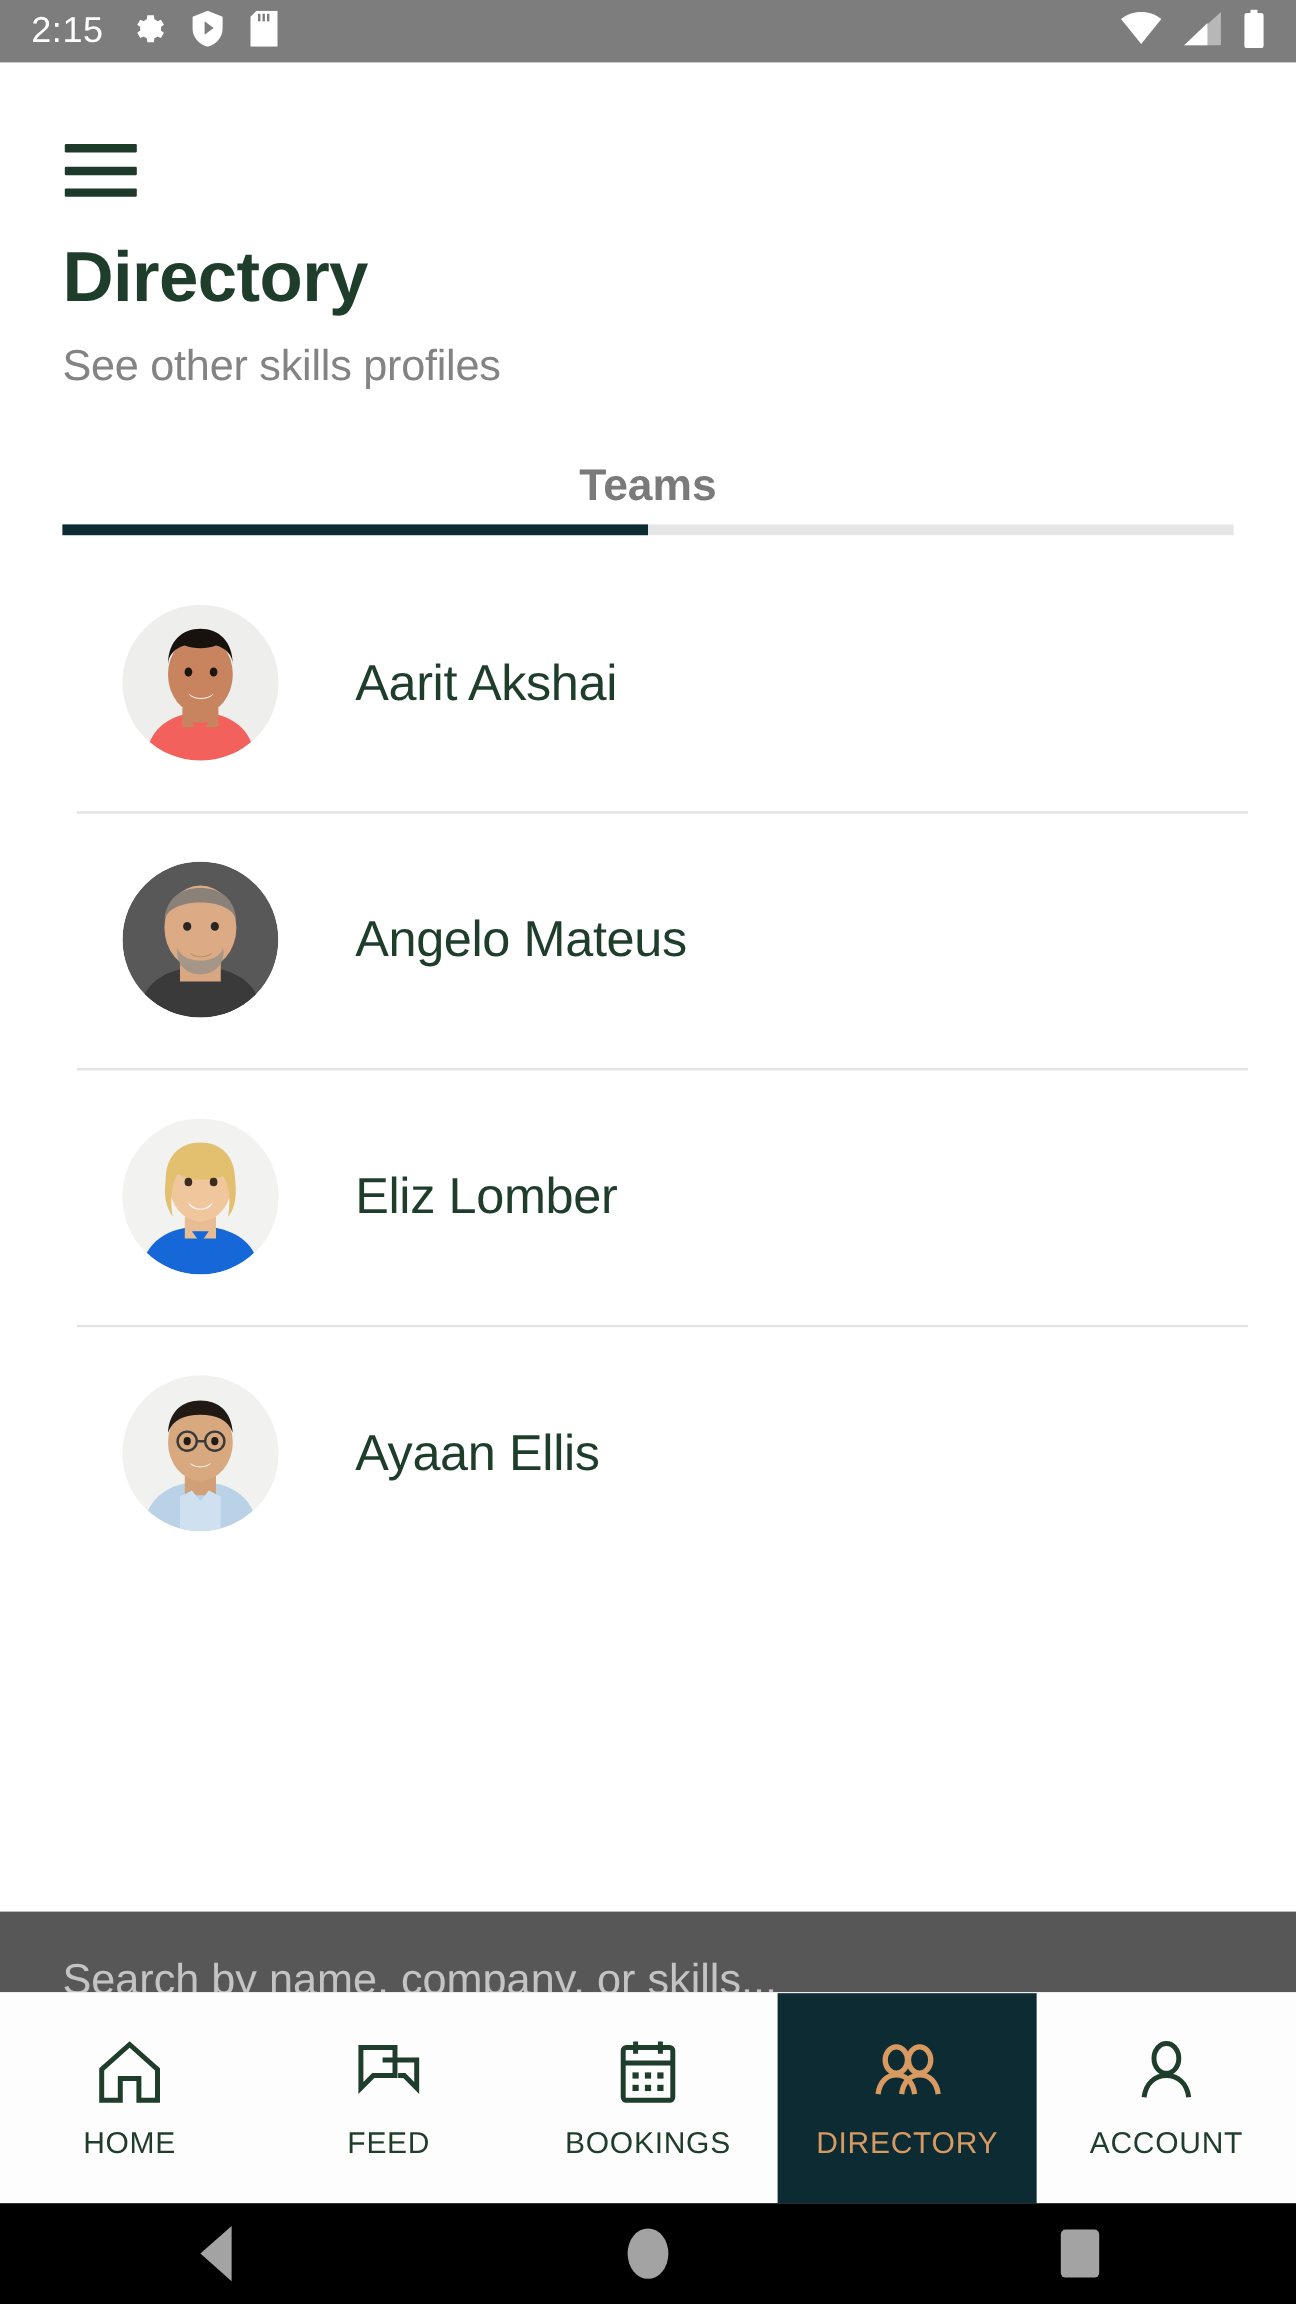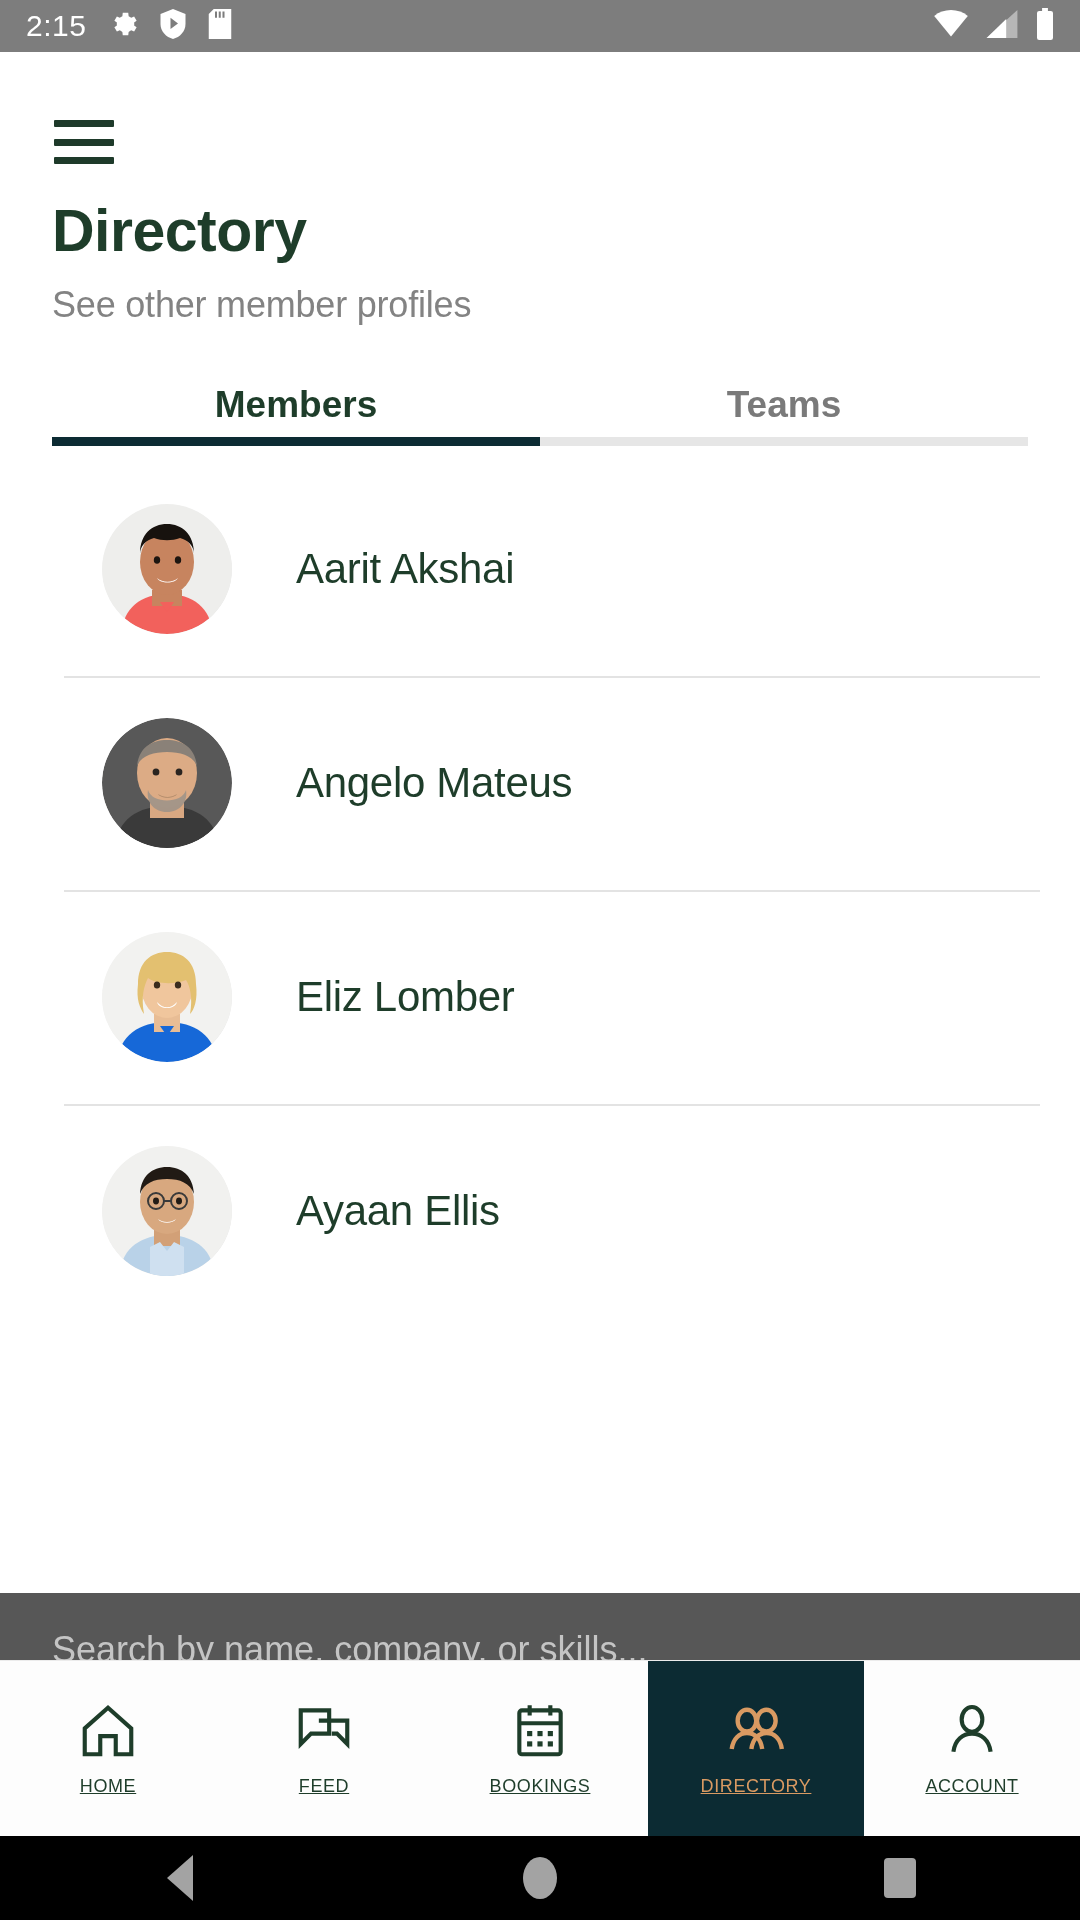--- a/index.html
+++ b/index.html
@@ -128,21 +128,21 @@
     border-top: 1px solid #ececec;
   }
   .navitem {
     flex: 1 1 20%;
     display: flex; flex-direction: column;
     align-items: center; justify-content: center;
     gap: 14px; cursor: pointer;
     background: #fdfdfd;
   }
   .navitem.active { background: #0c2b33; }
-  .navlabel { font-size: 18px; color: #1e3d2a; letter-spacing: .6px; text-decoration: underline; }
+  .navlabel { font-size: 25px; color: #1e3d2a; letter-spacing: .6px; }
   .navitem.active .navlabel { color: #d99a62; }
   .navicon { width: 62px; height: 62px; display:block; }
 
   
   .androidnav {
     position: absolute; top: 1836px; left: 0;
     width: 1080px; height: 84px;
     background: #000000;
     display: flex; align-items: center; justify-content: space-around;
   }
@@ -205,24 +205,23 @@
     </div>
   </div>
 
   <div class="hamburger">
     <span></span>
     <span></span>
     <span></span>
   </div>
 
   <div class="page-title">Directory</div>
-  <div class="page-subtitle">See other member profiles</div>
+  <div class="page-subtitle">See other skills profiles</div>
 
   <div class="tabs">
-    <div class="tab active">Members</div>
     <div class="tab inactive">Teams</div>
   </div>
   <div class="tabs-track"></div>
   <div class="tabs-indicator"></div>
 
   <div class="list">
 
     <div class="row">
       <div class="avatar">
         <svg viewBox="0 0 130 130">

